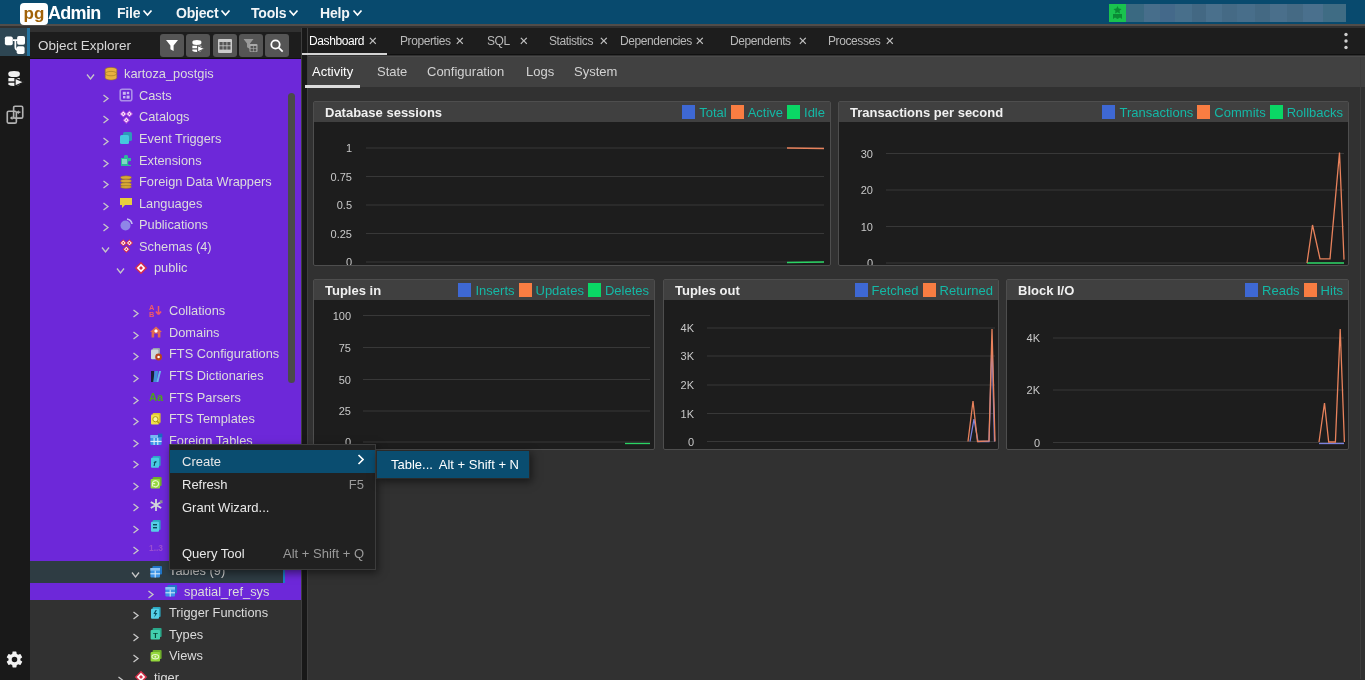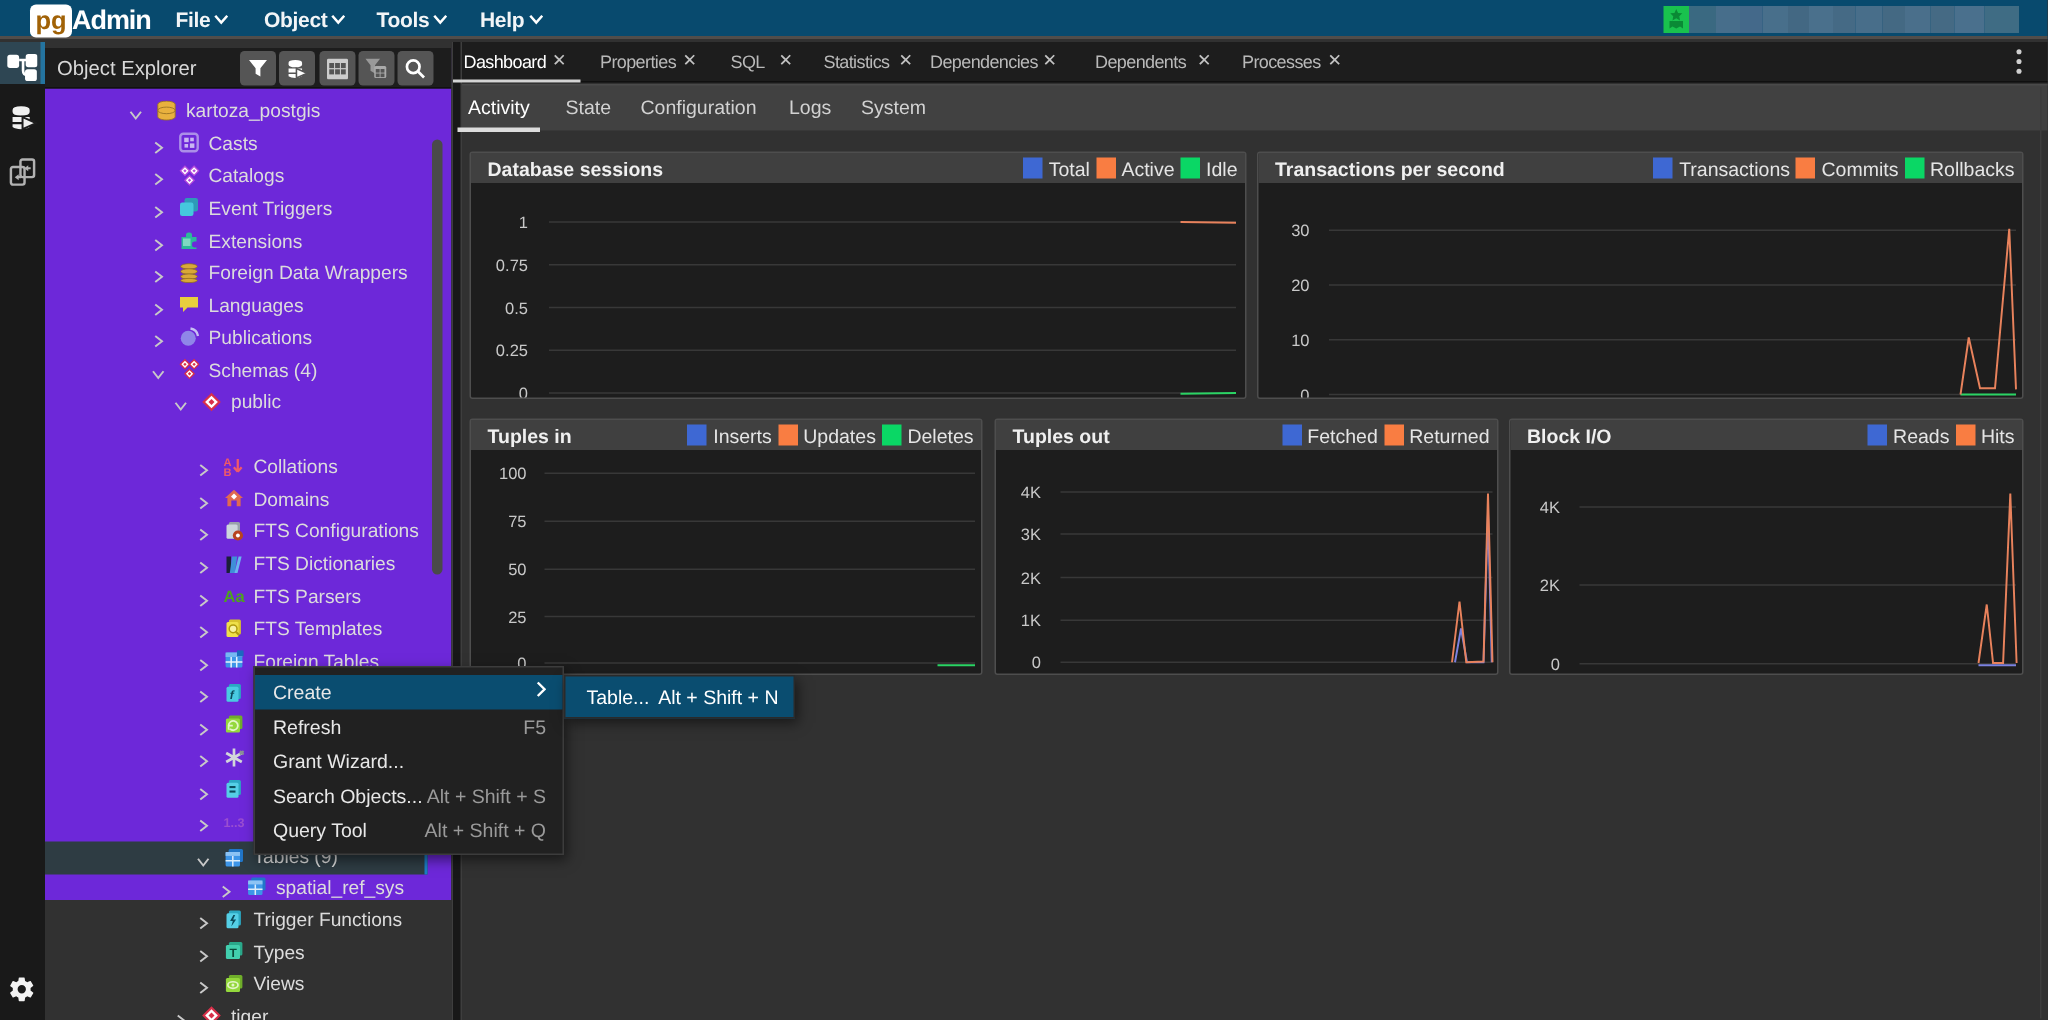--- a/index.html
+++ b/index.html
@@ -44,21 +44,21 @@
   .tab.on { color:#fff; border-bottom:2px solid #d4d4d4; }
   .tab .x { position:absolute; color:#c2c2c2; font-size:11.5px; letter-spacing:0; }
   #dots { position:absolute; left:1036px; top:4px; }
   #subtabs { position:absolute; left:0; top:28px; width:1057px; height:31px; background:#414141; border-top:1px solid #4a4a4a; }
   .stab { position:absolute; top:0; height:31px; line-height:30px; color:#d2d2d2; font-size:13px; padding:0 7px; }
   .stab.on { color:#fff; border-bottom:3px solid #dcdcdc; }
   
   .panel { position:absolute; background:#1d1d1d; border:1px solid #4e4e4e; border-radius:2px;}
   .phdr { position:absolute; left:0; top:0; right:0; height:20px; background:#404040; display:flex; align-items:center; }
   .phdr .pt { color:#f0f0f0; font-weight:bold; font-size:13px; margin-left:11px; flex:1; }
-  .leg { display:flex; align-items:center; color:#e5e5e5; font-size:13px; margin-right:5px; }
+  .leg { display:flex; align-items:center; color:#14b8a6; font-size:13px; margin-right:5px; }
   .leg .sw { width:13px; height:14px; margin-right:4px; }
   .leg span { margin-right:4px; }
   .leg span:last-child { margin-right:0; }
   .chart { position:absolute; left:0; top:20px; right:0; bottom:0; }
   
   #cmenu { position:absolute; left:169px; top:444px; width:207px; height:126px; background:#212121;
      border:1px solid #3c3c3c; box-shadow:2px 3px 8px rgba(0,0,0,.5); z-index:50;}
   .mi { position:absolute; left:0; width:100%; height:23px; line-height:23px; color:#e8e8e8; font-size:13px; }
   .mi .lbl { position:absolute; left:12px; }
   .mi .sc { position:absolute; right:11px; color:#9a9a9a; }
@@ -764,24 +764,20 @@
           <path d="M1.5 1 L6 5.5 L1.5 10" stroke="#fff" stroke-width="1.6" fill="none"></path>
         </svg></span>
     </div>
   <div class="mi" style="top:28px;">
       <span class="lbl">Refresh</span>
       <span class="sc">F5</span>
     </div>
   <div class="mi" style="top:51px;">
       <span class="lbl">Grant Wizard...</span>
     </div>
-  <div class="mi" style="top:74px;">
-      <span class="lbl">Search Objects...</span>
-      <span class="sc">Alt + Shift + S</span>
-    </div>
   <div class="mi" style="top:97px;">
       <span class="lbl">Query Tool</span>
       <span class="sc">Alt + Shift + Q</span>
     </div>
 </div>
 <div id="smenu">
     <span class="lbl">Table...</span>
     <span class="sc">Alt + Shift + N</span>
   </div>
 

